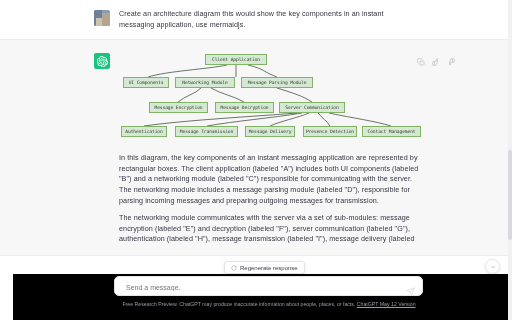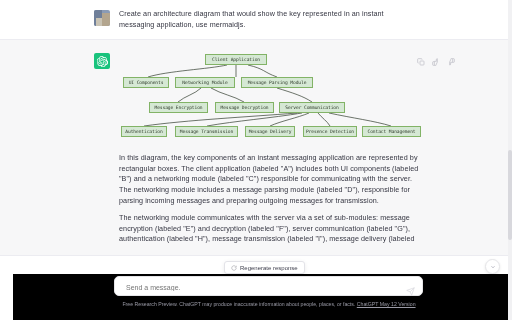--- a/index.html
+++ b/index.html
@@ -95,21 +95,21 @@
   <div class="thread">
 
     <div class="msg msg-user">
       <div class="msg-inner">
         <div class="avatar avatar-user">
           <span class="u1"></span>
             <span class="u2"></span>
             <span class="u3"></span>
         </div>
         <div class="bubble">
-          <p>Create an architecture diagram that would show the key represented in an instant messaging application, use mermaidjs.</p>
+          <p>Create an architecture diagram this would show the key components in an instant messaging application, use mermaidjs.</p>
         </div>
       </div>
     </div>
 
     <div class="msg msg-bot">
       <div class="msg-inner">
         <div class="avatar avatar-bot">
           <svg width="11" height="11" viewBox="0 0 24 24" fill="#ffffff" aria-hidden="true">
             <path d="M21.6 10.1a5.9 5.9 0 0 0-.5-4.9 6 6 0 0 0-6.4-2.9A5.9 5.9 0 0 0 10.2 0 6 6 0 0 0 4.5 4.1a5.9 5.9 0 0 0-4 2.9 6 6 0 0 0 .7 7 5.9 5.9 0 0 0 .5 4.9 6 6 0 0 0 6.4 2.9A5.9 5.9 0 0 0 13.8 24a6 6 0 0 0 5.7-4.1 5.9 5.9 0 0 0 4-2.9 6 6 0 0 0-.7-7Zm-9 12.6a4.5 4.5 0 0 1-2.8-1l.1-.1 4.7-2.7a.8.8 0 0 0 .4-.7v-6.6l2 1.2v5.5a4.5 4.5 0 0 1-4.4 4.4ZM3 18.1a4.4 4.4 0 0 1-.5-3l.1.1 4.7 2.7a.8.8 0 0 0 .8 0l5.8-3.3v2.3l-4.9 2.8a4.5 4.5 0 0 1-6-1.6ZM1.8 8.2A4.5 4.5 0 0 1 4.1 6.2v5.6a.8.8 0 0 0 .4.7l5.7 3.3-2 1.2-4.8-2.7a4.5 4.5 0 0 1-1.6-6.1Zm16.4 3.8-5.8-3.4 2-1.1 4.8 2.7a4.5 4.5 0 0 1-.7 8.1v-5.6a.8.8 0 0 0-.4-.7ZM20.2 8.9 20 8.8l-4.6-2.7a.8.8 0 0 0-.8 0L8.8 9.4V7.1l4.8-2.8a4.5 4.5 0 0 1 6.7 4.6ZM7.7 13.1l-2-1.2V6.4A4.5 4.5 0 0 1 13 2.9l-.1.1-4.7 2.7a.8.8 0 0 0-.4.7v6.7Zm1.1-2.3 2.6-1.5 2.6 1.5v3l-2.6 1.5-2.6-1.5Z"></path>
           </svg>

